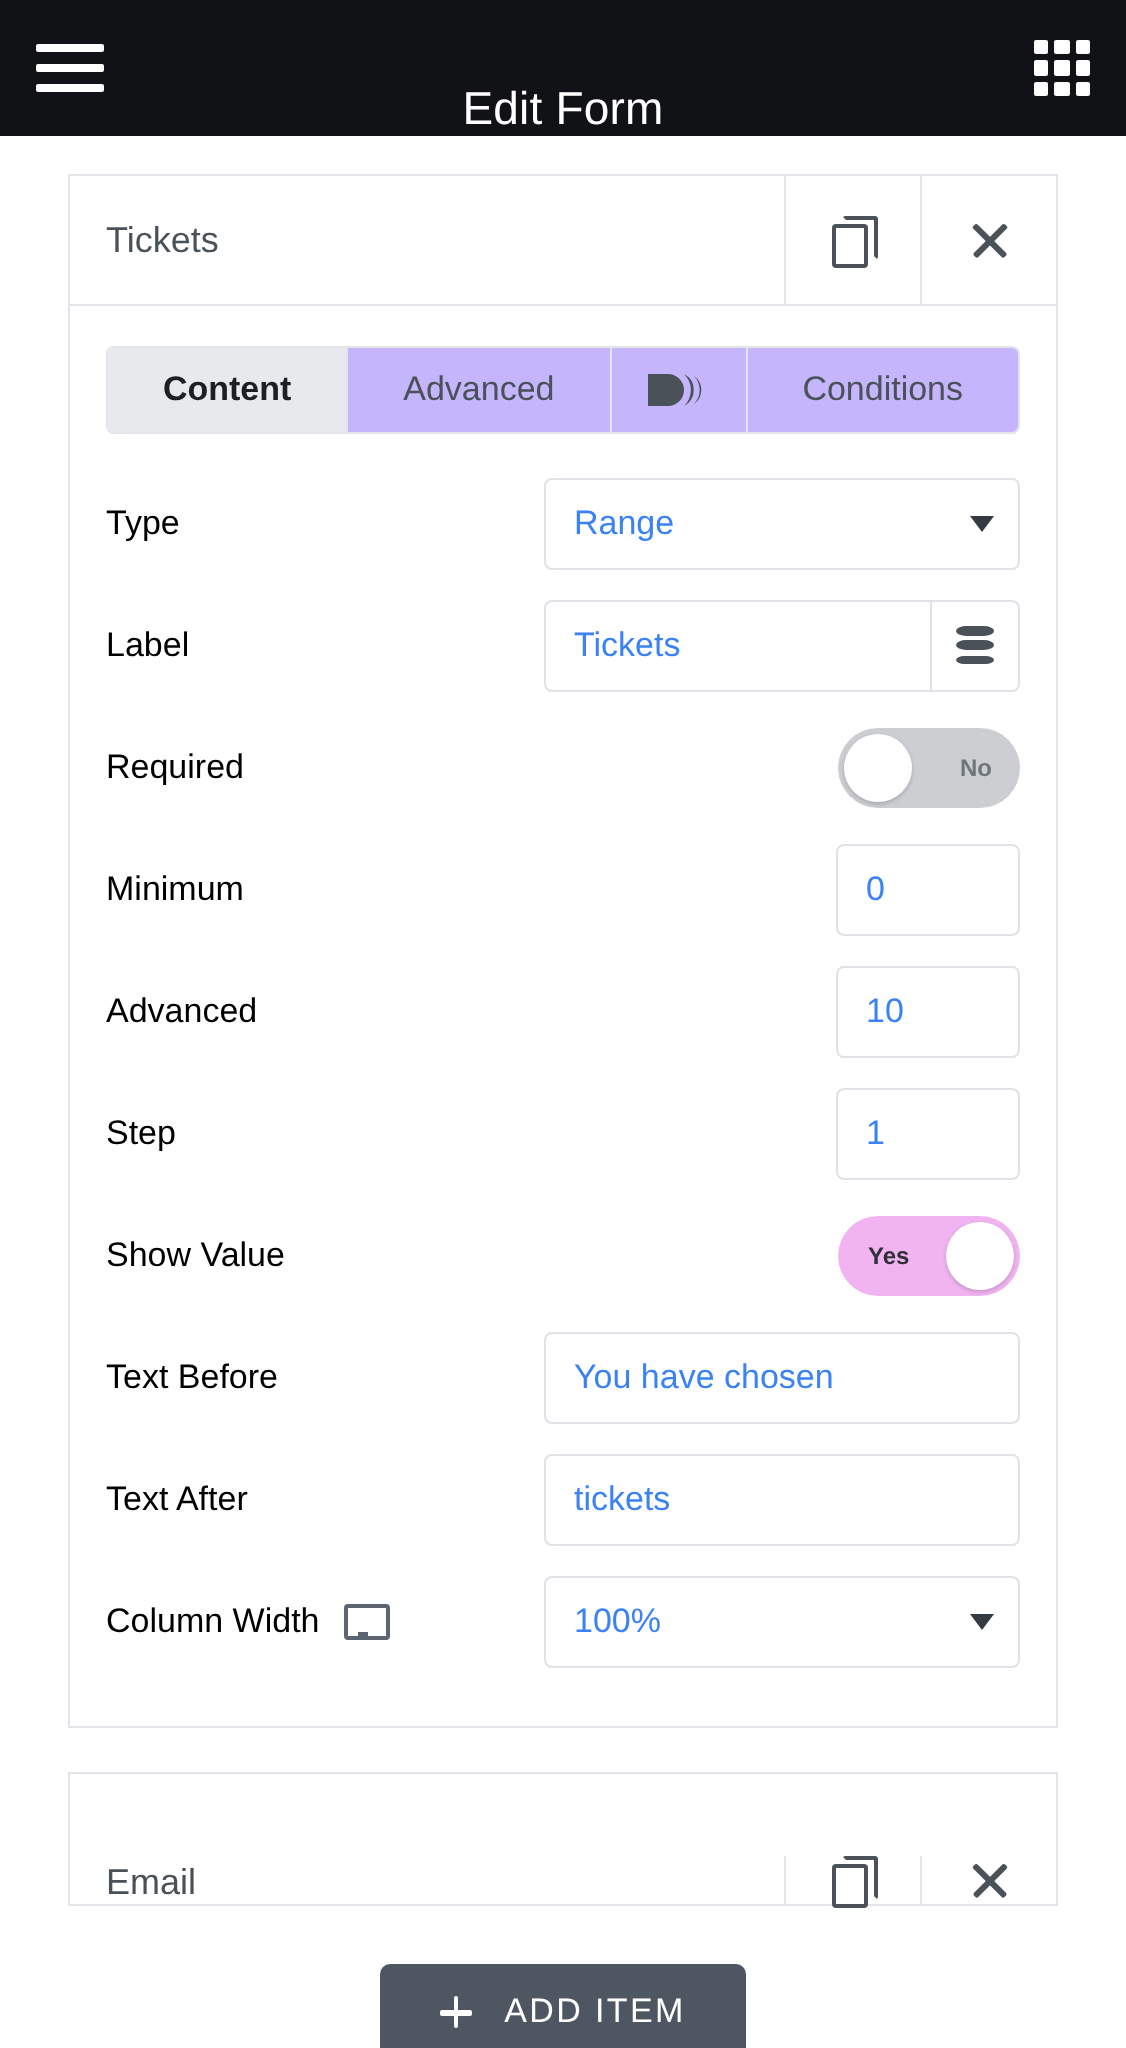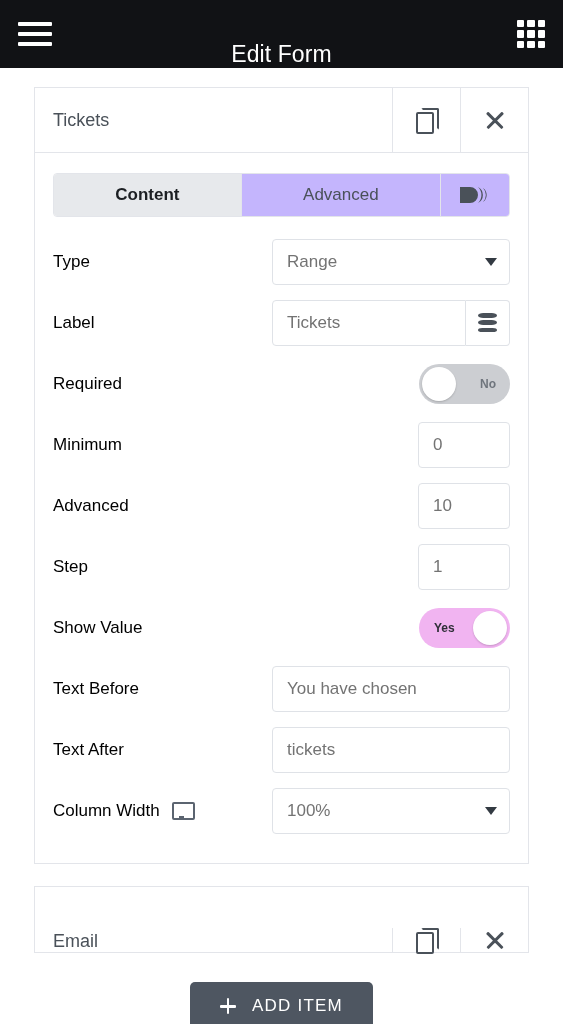--- a/index.html
+++ b/index.html
@@ -129,21 +129,21 @@
   }
 
   .control { flex: 0 0 auto; display:flex; justify-content:flex-end; }
 
   .field {
     height: 46px;
     border: 1px solid #dfe2e7;
     border-radius: 4px;
     background: #ffffff;
     display: flex; align-items: center;
-    font-size: 17px; color: #737373;
+    font-size: 17px; color: #3b82f6;
     padding: 0 14px;
   }
   .field.wide   { width: 238px; }
   .field.narrow { width: 92px; }
   .field.select { justify-content: space-between; padding-right: 12px; cursor: pointer; }
   .caret {
     width: 0; height: 0;
     border-left: 6.5px solid transparent;
     border-right: 6.5px solid transparent;
     border-top: 8px solid #333a42;
@@ -241,20 +241,21 @@
     <div class="tabs">
       <div class="tab active">Content</div>
       <div class="tab">Advanced</div>
       <div class="tab icon-tab">
         <svg class="divi-logo" width="34" height="20" viewBox="0 0 34 20">
           <path d="M2 2 h10 a8 8 0 0 1 0 16 H2 Z M2 6 h9 a4 4 0 0 1 0 8 H2 Z" fill="#4a5159"></path>
           <path d="M20 2 a9 9 0 0 1 0 16 a11 11 0 0 0 0 -16 Z" fill="#4a5159"></path>
           <path d="M25 3 a8.5 8.5 0 0 1 0 14 a10 10 0 0 0 0 -14 Z" fill="#4a5159"></path>
         </svg>
       </div>
+      <div class="tab">Conditions</div>
     </div>
 
     <div class="rows">
 
       <div class="row">
         <div class="row-label">Type</div>
         <div class="control">
           <div class="field wide select">
             <span>Range</span>
             <span class="caret"></span>

